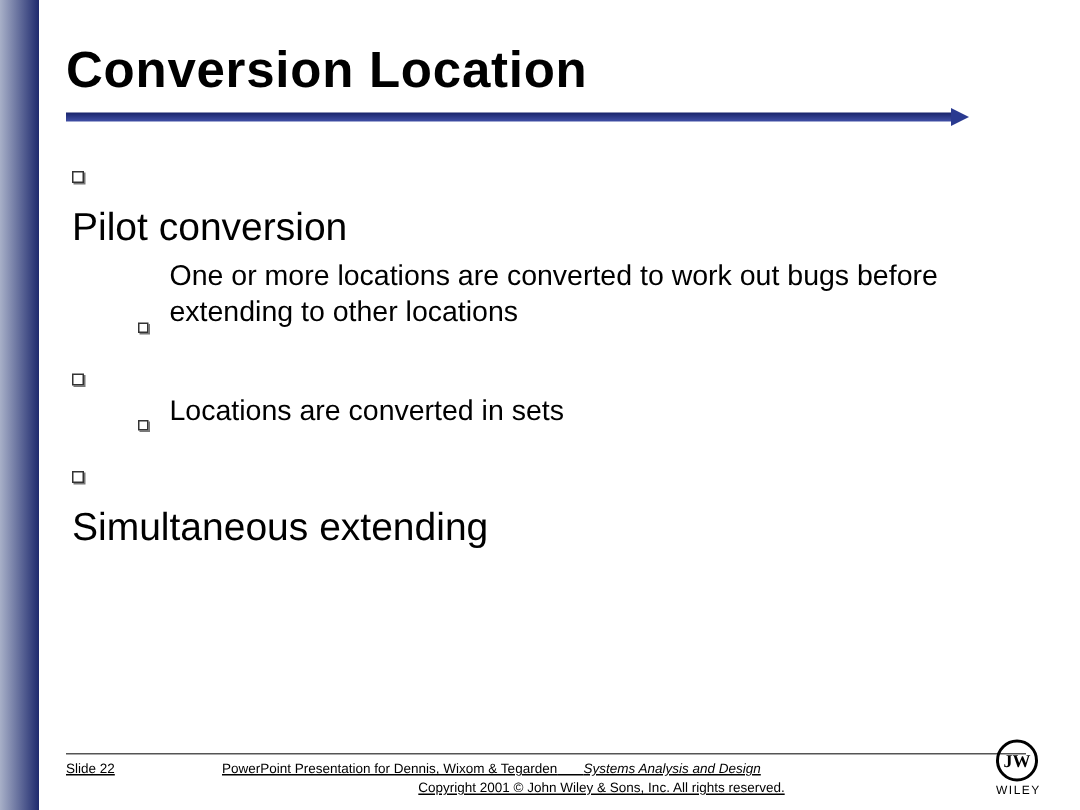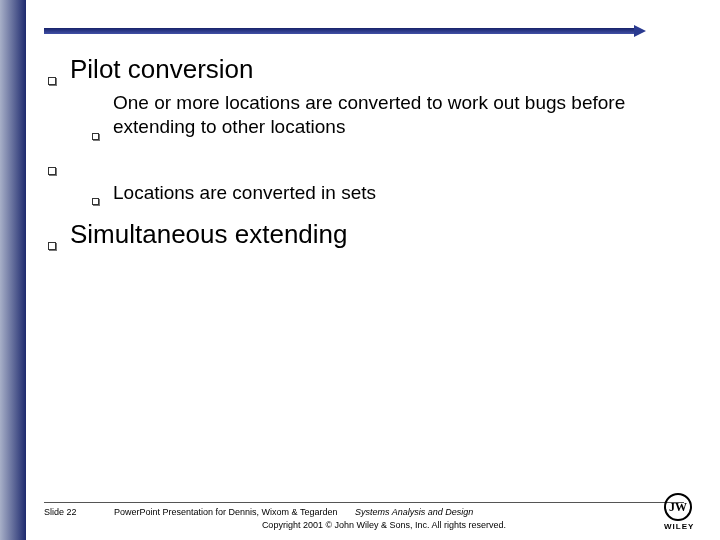--- a/index.html
+++ b/index.html
@@ -45,23 +45,24 @@
     width: 0; height: 0;
     border-top: 6px solid transparent;
     border-bottom: 6px solid transparent;
     border-left: 12px solid #2a3a90;
   }
   .content {
     padding-left: 4px;
   }
   .lvl1 {
     display: flex;
-    align-items: flex-end;
+    align-items: flex-start;
     gap: 14px;
     margin: 10px 0 4px;
+    flex-direction: column;
   }
   .lvl1-bullet {
     width: 8px; height: 8px;
     margin-top: 13px;
     border: 1px solid #333;
     background: #fff;
     box-shadow: 1px 1px 0 #777;
     flex: 0 0 8px;
   }
   .lvl1-text {
@@ -96,22 +97,24 @@
   }
   .footer-rule {
     height: 1px;
     background: #555;
     margin: 0 0 4px 0;
     width: 640px;
   }
   .footer-row {
     display: flex;
     align-items: flex-start;
+    gap: 34px;
     font-size: 9px;
     color: #000;
+    text-decoration: underline;
   }
   .footer-slide {
     width: 70px;
   }
   .footer-center {
     flex: 1;
   }
   .footer-center .line1 { margin-bottom: 3px; }
   .footer-center .line2 { text-align: center; padding-right: 40px; }
   .footer-right-title {
@@ -133,31 +136,32 @@
     display: flex;
     align-items: center;
     justify-content: center;
     font-weight: 700;
     font-size: 12px;
     font-family: Georgia, serif;
   }
   .logo-text {
     font-size: 8px;
     letter-spacing: 1px;
-    font-weight: 700;
+    font-weight: 400;
     margin-top: 1px;
   }
 </style>
 </head>
 <body>
 
 <div class="left-rail"></div>
 
 <div class="slide">
 
+  <div class="title">Conversion Location</div>
   <div class="title-rule">
     <div class="bar"></div>
     <div class="arrow"></div>
   </div>
 
   <div class="content">
 
     <div class="lvl1">
       <div class="lvl1-bullet"></div>
       <div class="lvl1-text">Pilot conversion</div>

